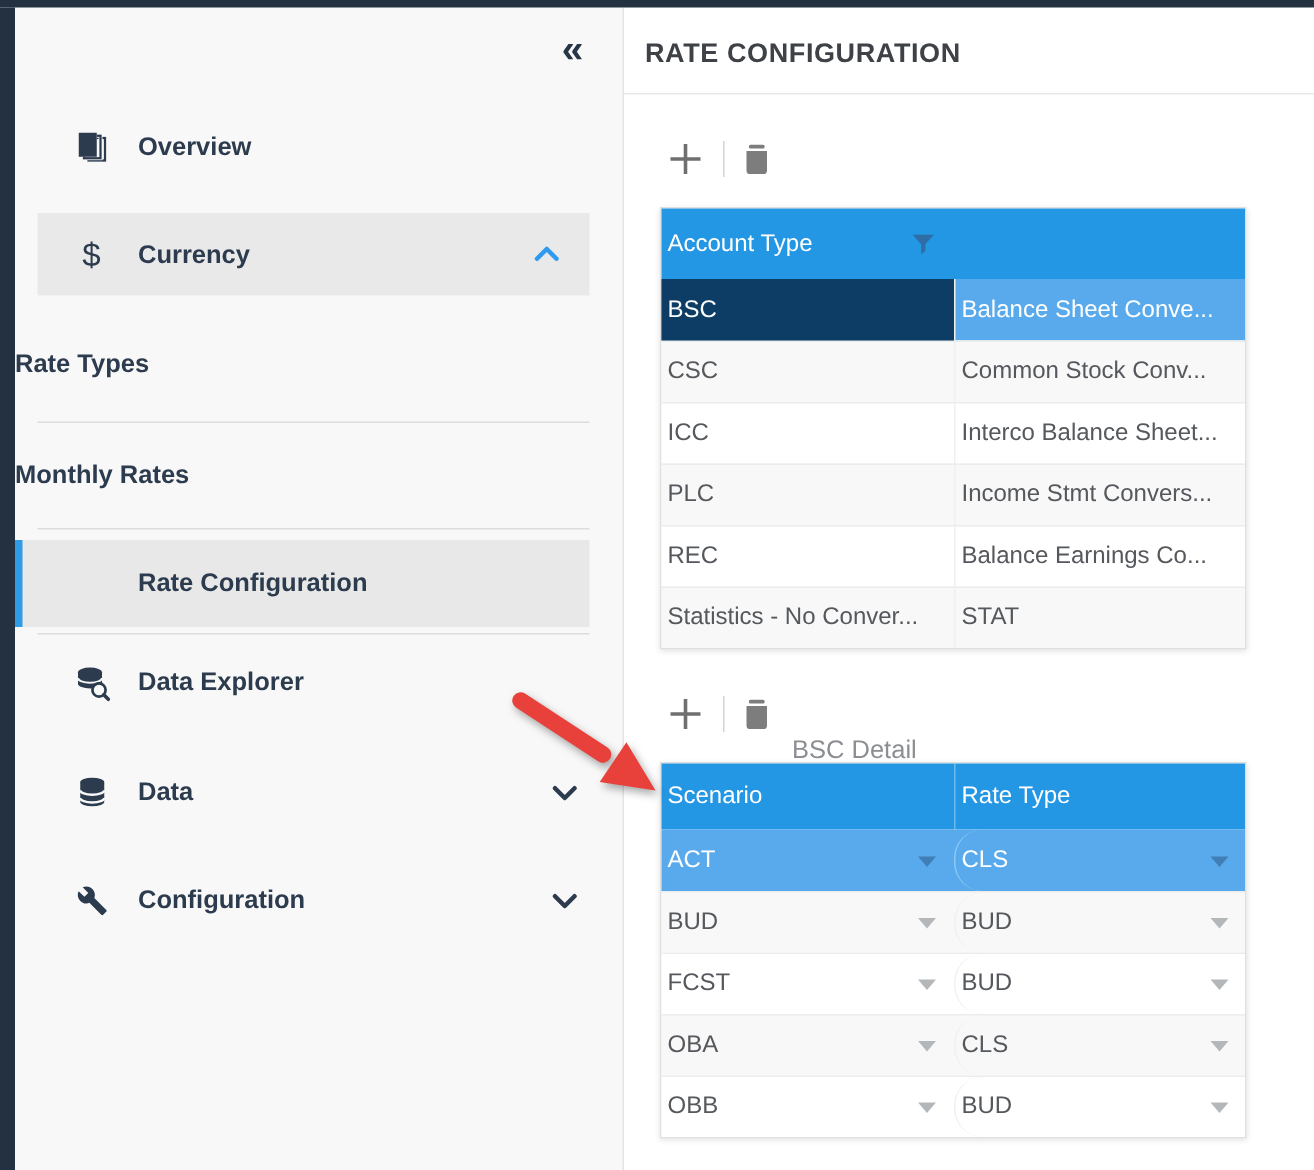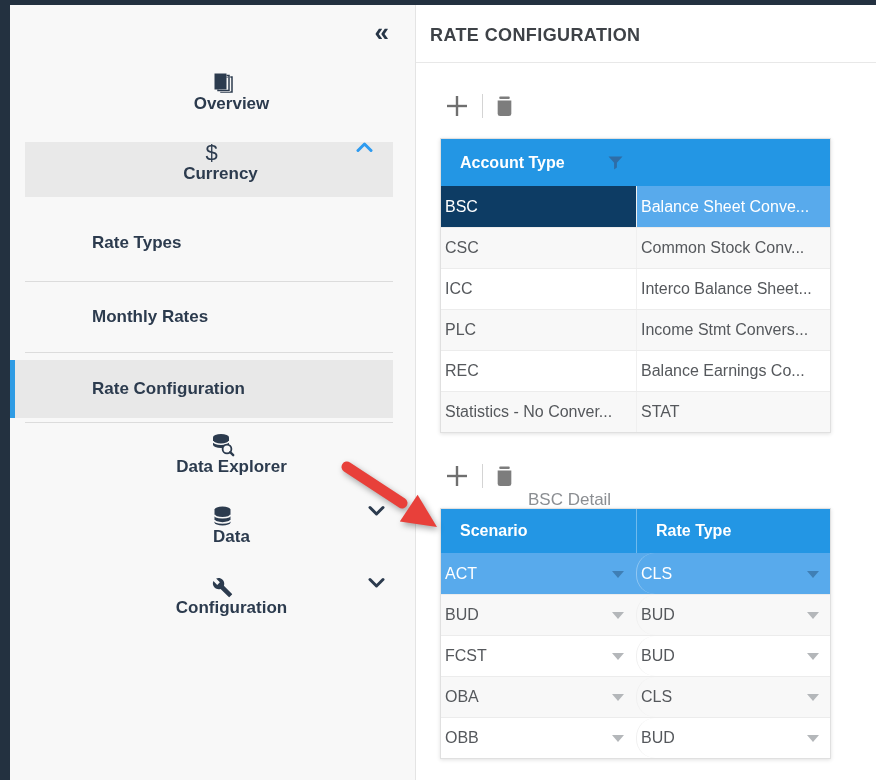--- a/index.html
+++ b/index.html
@@ -14,27 +14,27 @@
   .rail-seg { position:absolute; left:0; width:10px; background:#47525f; }
   .rail-seg.s1 { top:533px; height:67px; }
   .rail-seg.s2 { top:738px; height:42px; }
 
   
   .sidebar { position:absolute; left:10px; top:5px; width:406px; height:775px;
     background:#f8f8f8; border-right:1px solid #e4e4e4; z-index:1; }
   .collapse { position:absolute; top:14px; right:26px; font-size:26px; line-height:26px;
     font-weight:700; color:#273647; cursor:pointer; }
   .nav-item { position:absolute; left:0; width:100%; display:flex; align-items:center;
-    padding-left:38px; color:#2c3b4e; font-size:17px; font-weight:600; cursor:pointer;flex-direction:column; }
+    padding-left:38px; color:#2c3b4e; font-size:17px; font-weight:600; cursor:pointer; }
   .nav-item .ico { width:26px; margin-right:18px; display:flex; justify-content:center; }
   .nav-item .chev { position:absolute; right:30px; display:flex; }
   .it-overview { top:67px; height:52px; }
   .it-currency { top:137px; height:55px; left:15px; width:368px; padding-left:23px; background:#e9e9e9; }
   .it-currency .chev { right:20px; }
-  .sub-item { position:absolute; left:0; width:100%; padding-left:82px; display:flex;
+  .sub-item { position:absolute; left:0; width:100%; display:flex;
     align-items:center; color:#2c3b4e; font-size:17px; font-weight:600; cursor:pointer; }
   .it-ratetypes { top:213px; height:50px; }
   .it-monthly { top:287px; height:50px; }
   .it-rateconf { top:355px; height:58px; width:383px; background:#e8e8e8;
     border-left:5px solid #2f9ce4; padding-left:77px; }
   .sb-divider { position:absolute; left:15px; width:368px; height:1px; background:#dcdcdc; }
   .dv1 { top:276px; } .dv2 { top:347px; } .dv3 { top:417px; }
   .it-dataexp { top:427px; height:46px; }
   .it-data { top:500px; height:46px; }
   .it-config { top:572px; height:46px; }
@@ -51,21 +51,21 @@
   .tb-label { margin-left:14px; font-size:17px; color:#8b8e92;margin-top:48px; }
   .icon-btn { display:flex; align-items:center; cursor:pointer; }
 
   
   .tbl { position:absolute; left:24px; width:391px; background:#fff;
     border:1px solid #e0e0e0; box-shadow:0 1px 4px rgba(0,0,0,0.12); }
   .tbl1 { top:133px; } .tbl2 { top:503px; }
   .tbl-header { display:flex; background:#2396e4; }
   .tbl1 .tbl-header { height:47px; } .tbl2 .tbl-header { height:44px; }
   .th { position:relative; flex:0 0 195px; display:flex; align-items:center;
-    padding-left:19px; color:#fff; font-size:16px; font-weight:700; cursor:pointer; }
+    padding-left:4px; color:#fff; font-size:16px; font-weight:400; cursor:pointer; }
   .th + .th { border-left:1px solid rgba(255,255,255,0.35); }
   .th .funnel { position:absolute; right:13px; top:50%; margin-top:-7px; }
   .tbl-row { display:flex; height:41px; cursor:pointer; }
   .tbl-row:nth-child(even) { background:#f8f8f8; }
   .tbl-row:nth-child(odd) { background:#ffffff; }
   .tbl-row + .tbl-row { border-top:1px solid #ececec; }
   .cell { position:relative; flex:0 0 195px; display:flex; align-items:center;
     padding-left:4px; font-size:16px; color:#55585c; overflow:hidden; white-space:nowrap; }
   .cell + .cell { border-left:1px solid #f0f0f0; }
   .tbl-row.sel1 { background:#58aaec !important; border-top:none; }

